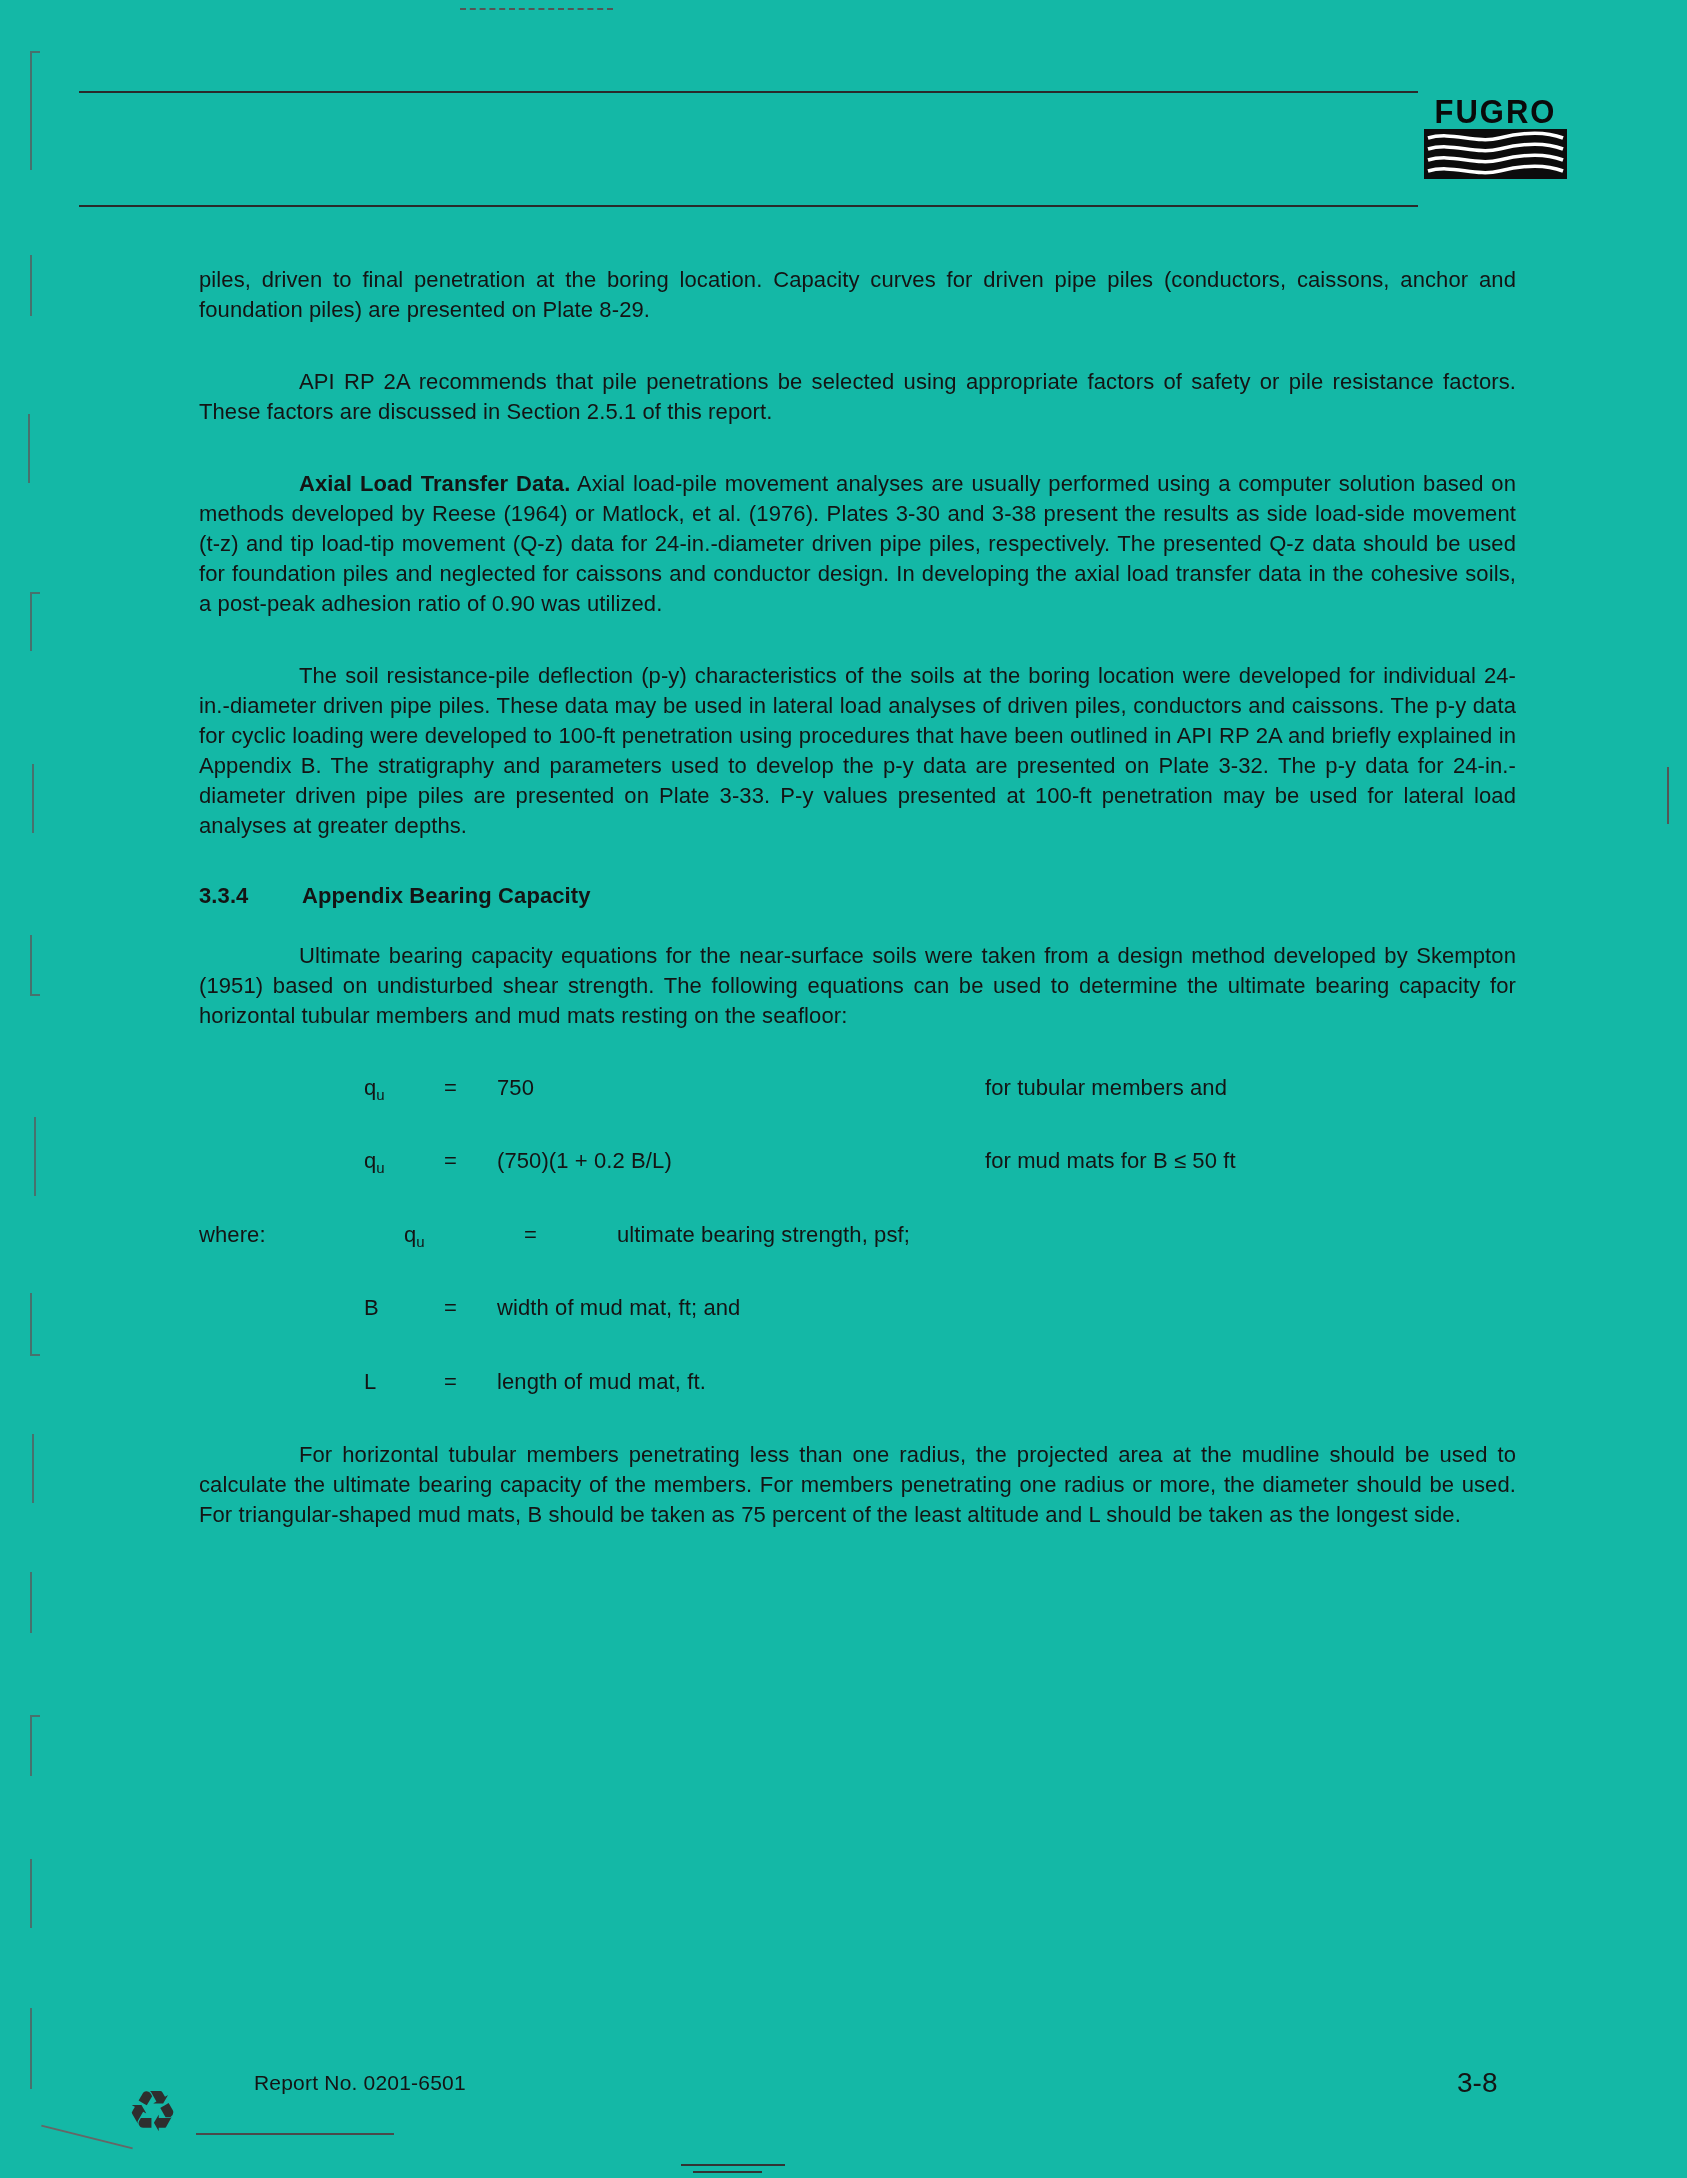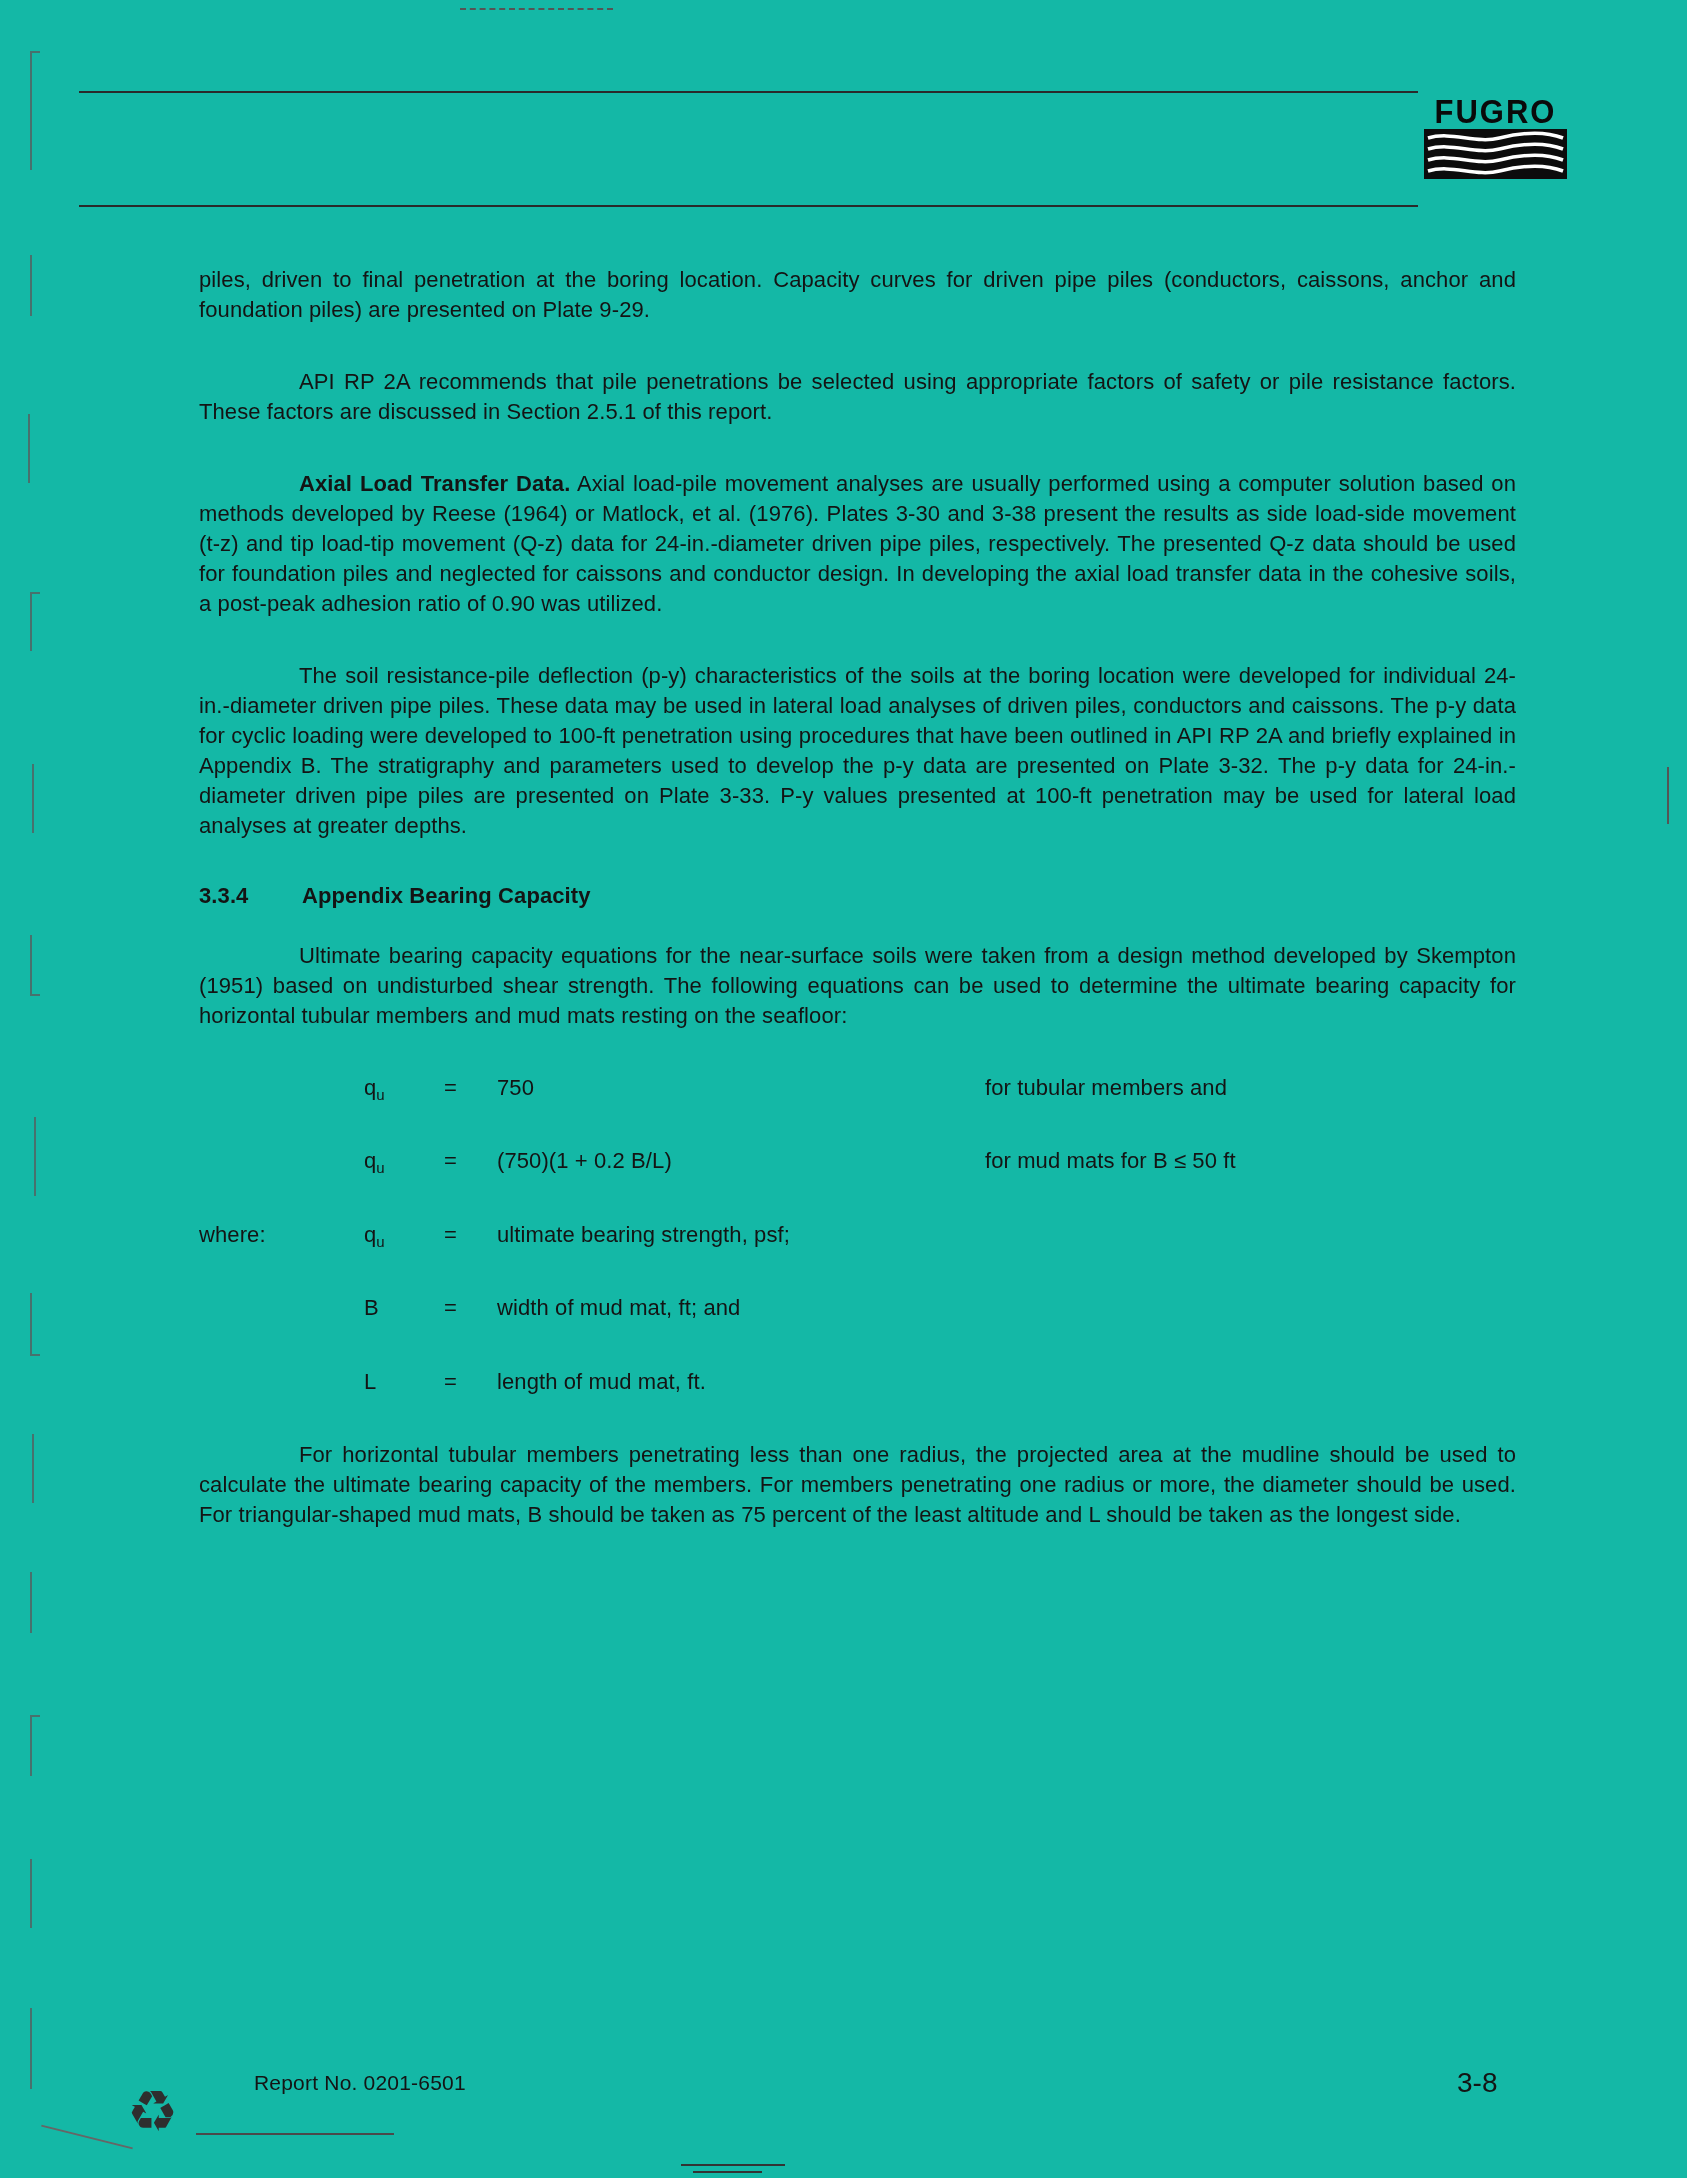--- a/index.html
+++ b/index.html
@@ -46,21 +46,21 @@
   .h-num { display:inline-block; min-width:103px; }
 
   
   .equations { margin:16px 0 8px 0; }
   .eq-row {
     display:grid;
     grid-template-columns:165px 80px 53px 488px auto;
     font-size:22px; line-height:30px; letter-spacing:0.1px;
     margin-bottom:36px;
   }
-  .eq-row.gap-above { margin-top:22px; }
+  .eq-row.gap-above { margin-top:22px;gap:40px; }
   .eq-row sub { font-size:15px; }
 
   
   .footer-left  { position:absolute; left:254px;  top:2071px; font-size:21px; letter-spacing:0.2px;text-align:right; }
   .footer-right { position:absolute; left:1457px; top:2067px; font-size:28px; }
   .recycle { position:absolute; left:127px; top:2082px; font-size:57px; line-height:59px; color:#2e2e2e; }
   .bottom-line-left  { position:absolute; left:196px; top:2133px; width:198px; height:2px; background:#4a4a4a; }
   .bottom-line-c1 { position:absolute; left:681px; top:2164px; width:104px; height:2px; background:#333; }
   .bottom-line-c2 { position:absolute; left:693px; top:2171px; width:69px;  height:2px; background:#333; }
   .corner-diag { position:absolute; left:40px; top:2136px; width:94px; height:2px; background:#666; transform:rotate(14deg); }
@@ -101,21 +101,21 @@
   <div class="artifact hook-b" style="left:30px; top:1293px; height:63px;"></div>
   <div class="artifact" style="left:32px; top:1434px; height:69px;"></div>
   <div class="artifact" style="left:30px; top:1572px; height:61px;"></div>
   <div class="artifact hook" style="left:30px; top:1715px; height:61px;"></div>
   <div class="artifact" style="left:30px; top:1859px; height:69px;"></div>
   <div class="artifact" style="left:30px; top:2008px; height:81px;"></div>
   <div class="vline-right"></div>
 
   <div class="content">
 
-    <p class="body-para">piles, driven to final penetration at the boring location.  Capacity curves for driven pipe piles (conductors, caissons, anchor and foundation piles) are presented on Plate 9-29.</p>
+    <p class="body-para">piles, driven to final penetration at the boring location.  Capacity curves for driven pipe piles (conductors, caissons, anchor and foundation piles) are presented on Plate 8-29.</p>
 
     <p class="body-para indent">API RP 2A recommends that pile penetrations be selected using appropriate factors of safety or pile resistance factors.  These factors are discussed in Section 2.5.1 of this report.</p>
 
     <p class="body-para indent"><span class="lead-bold">Axial Load Transfer Data.</span><span>  Axial load-pile movement analyses are usually performed using a computer solution based on methods developed by Reese (1964) or Matlock, et al. (1976).  Plates 3-30 and 3-38 present the results as side load-side movement (t-z) and tip load-tip movement (Q-z) data for 24-in.-diameter driven pipe piles, respectively.  The presented Q-z data should be used for foundation piles and neglected for caissons and conductor design.  In developing the axial load transfer data in the cohesive soils, a post-peak adhesion ratio of 0.90 was utilized.</span></p>
 
 
     <p class="body-para indent">The soil resistance-pile deflection (p-y) characteristics of the soils at the boring location were developed for individual 24-in.-diameter driven pipe piles.  These data may be used in lateral load analyses of driven piles, conductors and caissons.  The p-y data for cyclic loading were developed to 100-ft penetration using procedures that have been outlined in API RP 2A and briefly explained in Appendix B.  The stratigraphy and parameters used to develop the p-y data are presented on Plate 3-32.  The p-y data for 24-in.-diameter driven pipe piles are presented on Plate 3-33.  P-y values presented at 100-ft penetration may be used for lateral load analyses at greater depths.</p>
 
     <h3 class="section-heading"><span class="h-num">3.3.4</span><span>Appendix Bearing Capacity</span></h3>
 

